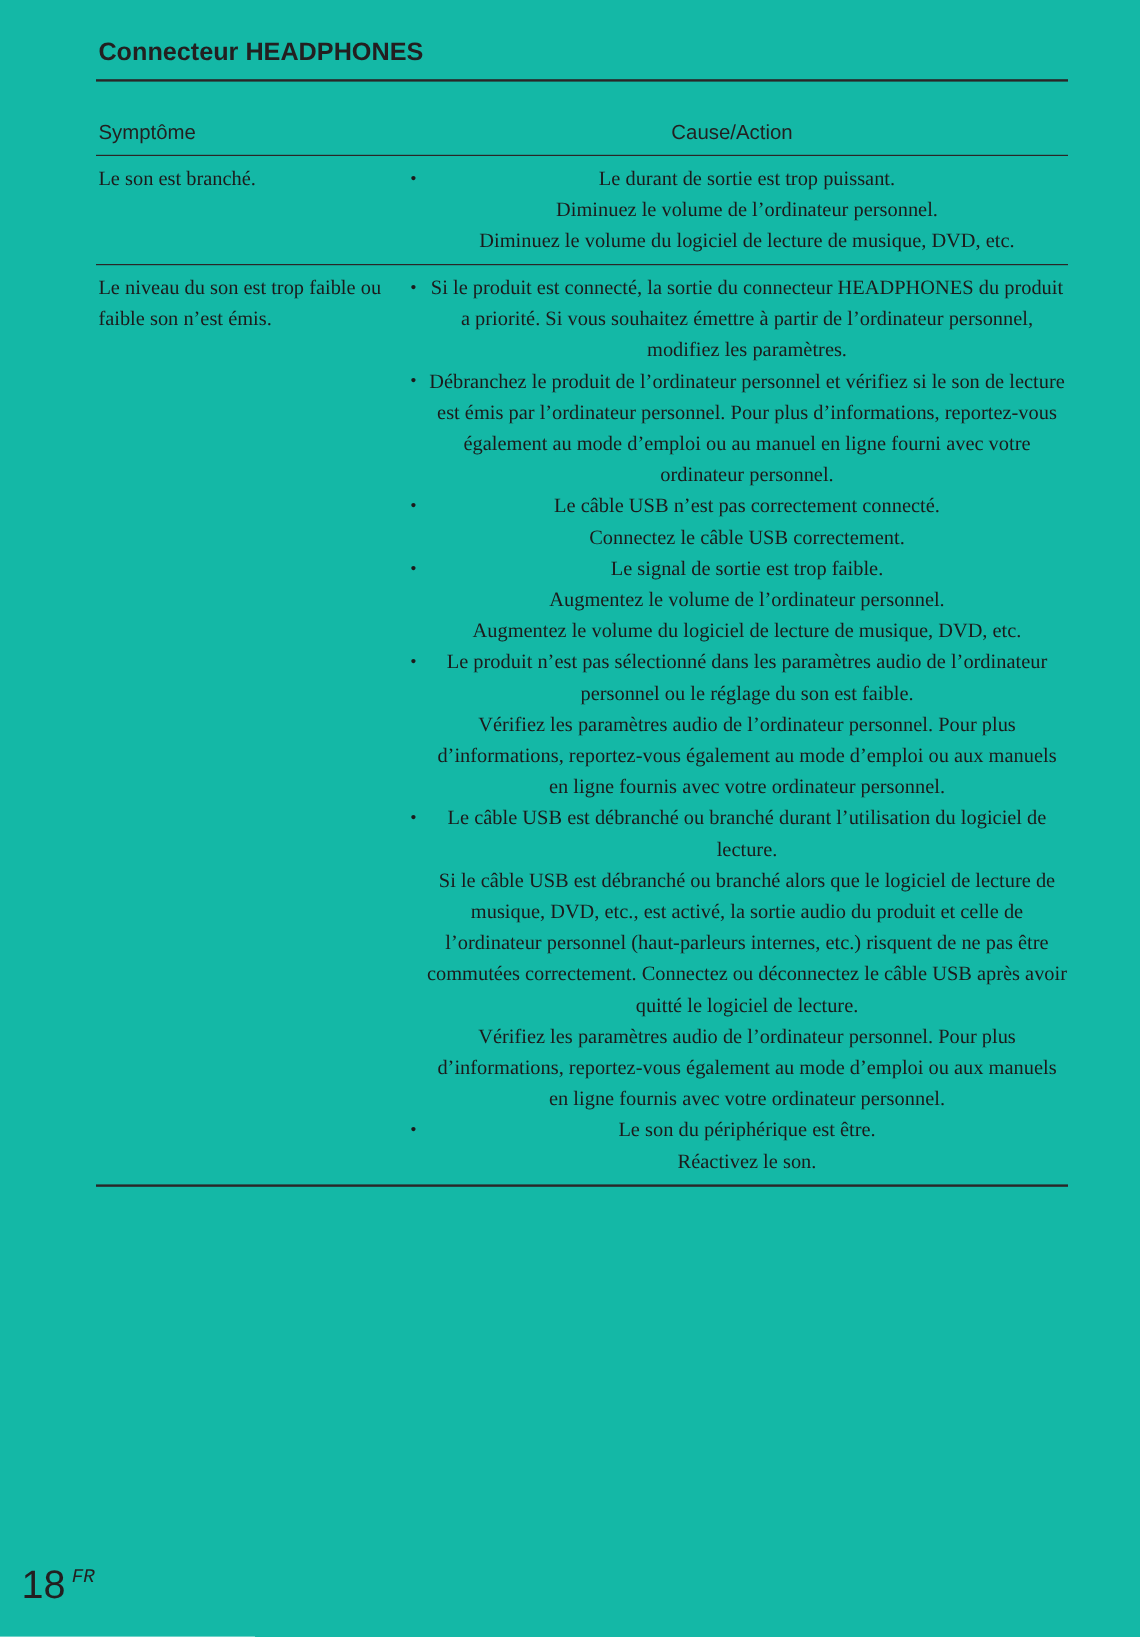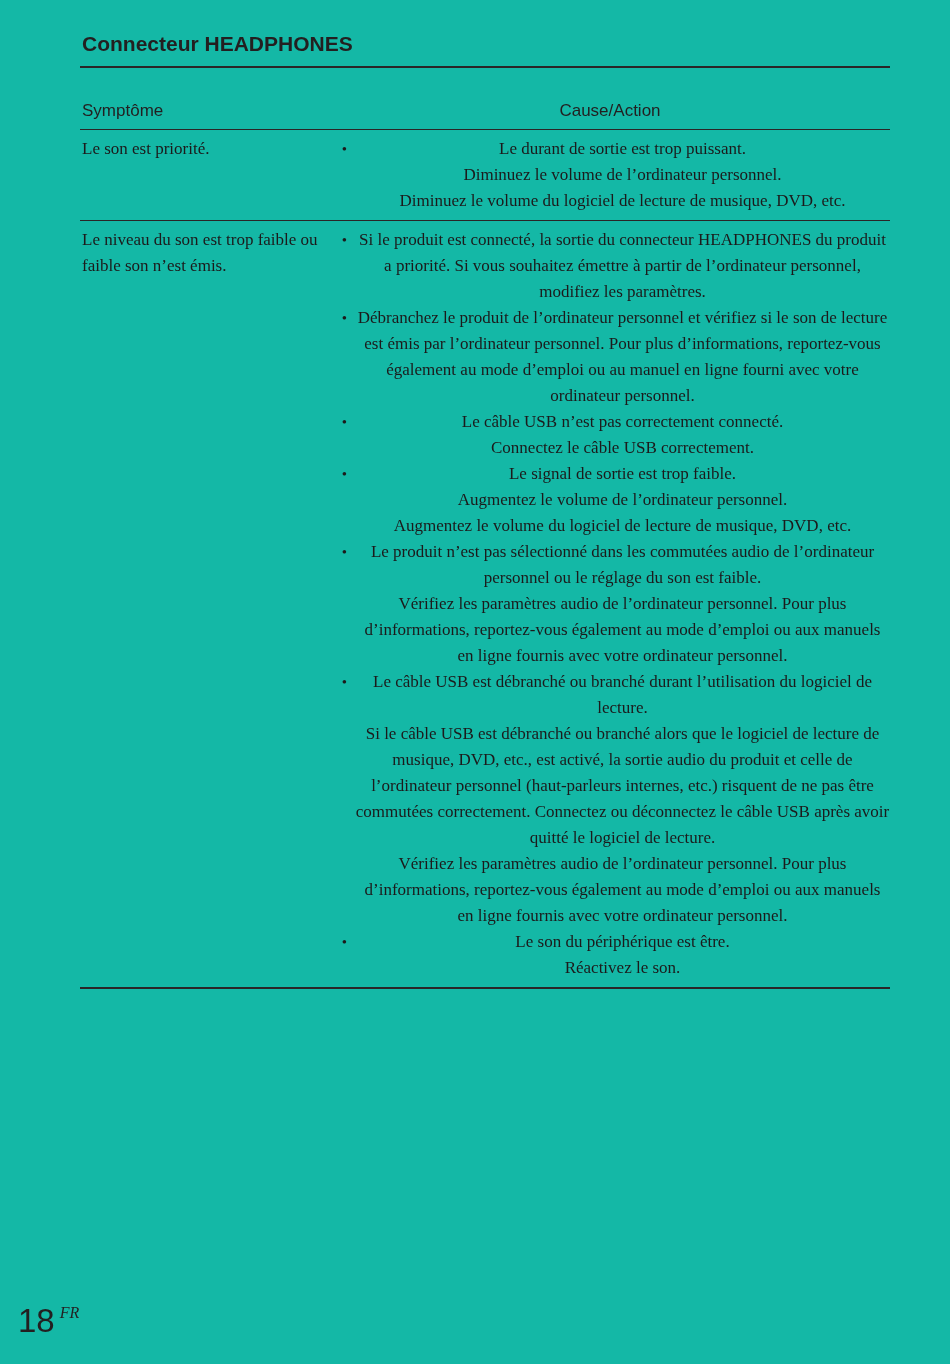--- a/index.html
+++ b/index.html
@@ -69,21 +69,21 @@
     left: 18px; top: 1302px;
     white-space: nowrap;
   }
   .page-num {
     font-family: "Liberation Sans", sans-serif;
     font-size: 33px;
     font-weight: normal;
     color: #231f20;
   }
   .page-lang {
-    font-family: Liberation Serif, serif;
+    font-family: Liberation Mono, monospace;
     font-style: italic;
     font-size: 16px;
     color: #231f20;
     vertical-align: 14px;
     margin-left: 5px;
     margin-top: 32px;
   }
 </style>
 </head>
 <body>
@@ -92,21 +92,21 @@
 
   <div class="section-title">Connecteur HEADPHONES</div>
 
   <div class="trouble-table">
     <div class="thead">
       <div class="col-symptom">Symptôme</div>
       <div class="col-cause">Cause/Action</div>
     </div>
     <div id="rows">
         <div class="row">
-          <div class="col-symptom">Le son est priorité.</div>
+          <div class="col-symptom">Le son est branché.</div>
           <div class="col-cause">
             <div class="cause-item">
               <span class="bullet">•</span>
               <div class="cause-text">
                 <p>Le durant de sortie est trop puissant.</p>
                 <p>Diminuez le volume de l’ordinateur personnel.</p>
                 <p>Diminuez le volume du logiciel de lecture de musique, DVD, etc.</p>
               </div>
             </div>
           </div>
@@ -137,21 +137,21 @@
               <span class="bullet">•</span>
               <div class="cause-text">
                 <p>Le signal de sortie est trop faible.</p>
                 <p>Augmentez le volume de l’ordinateur personnel.</p>
                 <p>Augmentez le volume du logiciel de lecture de musique, DVD, etc.</p>
               </div>
             </div>
             <div class="cause-item">
               <span class="bullet">•</span>
               <div class="cause-text">
-                <p>Le produit n’est pas sélectionné dans les commutées audio de l’ordinateur personnel ou le réglage du son est faible.</p>
+                <p>Le produit n’est pas sélectionné dans les paramètres audio de l’ordinateur personnel ou le réglage du son est faible.</p>
                 <p>Vérifiez les paramètres audio de l’ordinateur personnel. Pour plus d’informations, reportez-vous également au mode d’emploi ou aux manuels en ligne fournis avec votre ordinateur personnel.</p>
               </div>
             </div>
             <div class="cause-item">
               <span class="bullet">•</span>
               <div class="cause-text">
                 <p>Le câble USB est débranché ou branché durant l’utilisation du logiciel de lecture.</p>
                 <p>Si le câble USB est débranché ou branché alors que le logiciel de lecture de musique, DVD, etc., est activé, la sortie audio du produit et celle de l’ordinateur personnel (haut-parleurs internes, etc.) risquent de ne pas être commutées correctement. Connectez ou déconnectez le câble USB après avoir quitté le logiciel de lecture.</p>
                 <p>Vérifiez les paramètres audio de l’ordinateur personnel. Pour plus d’informations, reportez-vous également au mode d’emploi ou aux manuels en ligne fournis avec votre ordinateur personnel.</p>
               </div>

